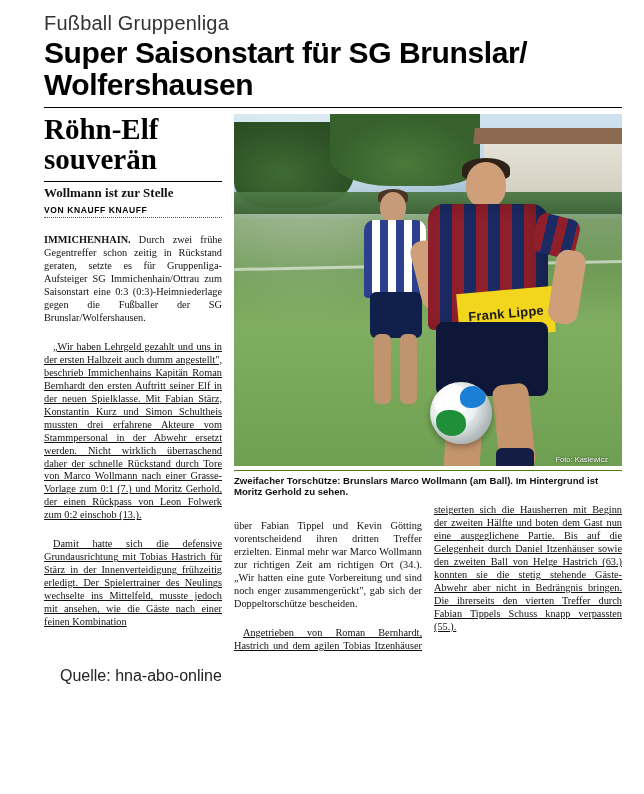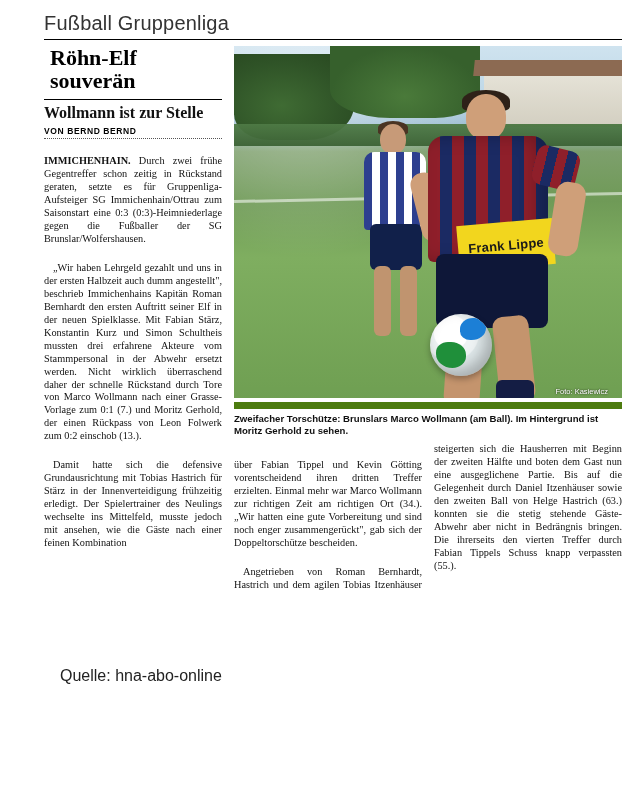--- a/index.html
+++ b/index.html
@@ -54,34 +54,34 @@
     float: left;
     width: 178px;
   }
   .right-col {
     margin-left: 190px;
     width: 388px;
   }
   .subhead {
     font-family: "Liberation Serif", serif;
     font-weight: 700;
-    font-size: 22px;
+    font-size: 29px;
     line-height: 1.06;
-    margin: 0 0 6px 6px;
+    margin: 0 0 6px 0;
     color: #000000;
   }
   .subhead-rule {
     border: none;
     border-top: 1px solid #000000;
     margin: 3px 0 4px 0;
   }
   .standfirst {
     font-family: "Liberation Serif", serif;
     font-weight: 700;
-    font-size: 16px;
+    font-size: 13px;
     line-height: 1.15;
     margin: 2px 0 4px 0;
   }
   .byline {
     font-family: "Liberation Sans", sans-serif;
     font-size: 8.5px;
     font-weight: 700;
     letter-spacing: 0.6px;
     margin: 4px 0 2px 0;
     color: #000000;
@@ -95,20 +95,21 @@
     font-family: "Liberation Serif", serif;
     font-size: 10.3px;
     line-height: 1.26;
     text-align: justify;
     margin: 16px 0 0 0;
     text-indent: 0;
     hyphens: auto;
   }
   p.col-text + p.col-text {
     text-indent: 9px;
+    text-decoration: underline;
   }
   .lead-first {
     font-weight: 700;
   }
   .photo-wrap {
     position: relative;
     width: 388px;
     height: 352px;
     overflow: hidden;
     background: #7f9fb5;
@@ -288,21 +289,21 @@
     font-size: 7.5px;
     color: #ffffff;
     text-shadow: 0 0 2px rgba(0,0,0,0.9);
   }
   .caption {
     font-family: "Liberation Sans", sans-serif;
     font-weight: 700;
     font-size: 9.6px;
     line-height: 1.24;
     margin: 4px 0 6px 0;
-    border-top: 7px solid #4d7c0f;
+    border-top: 1px solid #4d7c0f;
     padding-top: 4px;
   }
   .two-col {
     column-count: 2;
     column-gap: 12px;
     column-rule: none;
   }
   .source {
     position: absolute;
     left: 60px;
@@ -312,29 +313,30 @@
     color: #222222;
   }
   .clearfix::after { content: ""; display: block; clear: both; }
 </style>
 </head>
 <body>
 
 <div class="page">
 
   <div class="kicker">Fußball Gruppenliga</div>
+  <div class="headline">Super Saisonstart für SG Brunslar/ Wolfershausen</div>
   <hr class="hr-top">
 
   <div class="body-area clearfix">
 
     <div class="left-col">
       <div class="subhead">Röhn-Elf souverän</div>
       <hr class="subhead-rule">
       <div class="standfirst">Wollmann ist zur Stelle</div>
-      <div class="byline">VON BERND BERND</div>
+      <div class="byline">VON KNAUFF KNAUFF</div>
       <hr class="byline-rule">
 
       <p class="col-text"><span class="lead-first">IMMICHENHAIN.</span> <span>Durch zwei frühe Gegentreffer schon zeitig in Rückstand geraten, setzte es für Gruppenliga-Aufsteiger SG Immichenhain/Ottrau zum Saisonstart eine 0:3 (0:3)-Heimniederlage gegen die Fußballer der SG Brunslar/Wolfershausen.</span></p>
       <p class="col-text">„Wir haben Lehrgeld gezahlt und uns in der ersten Halbzeit auch dumm angestellt", beschrieb Immichenhains Kapitän Roman Bernhardt den ersten Auftritt seiner Elf in der neuen Spielklasse. Mit Fabian Stärz, Konstantin Kurz und Simon Schultheis mussten drei erfahrene Akteure vom Stammpersonal in der Abwehr ersetzt werden. Nicht wirklich überraschend daher der schnelle Rückstand durch Tore von Marco Wollmann nach einer Grasse-Vorlage zum 0:1 (7.) und Moritz Gerhold, der einen Rückpass von Leon Folwerk zum 0:2 einschob (13.).</p>
       <p class="col-text">Damit hatte sich die defensive Grundausrichtung mit Tobias Hastrich für Stärz in der Innenverteidigung frühzeitig erledigt. Der Spielertrainer des Neulings wechselte ins Mittelfeld, musste jedoch mit ansehen, wie die Gäste nach einer feinen Kombination</p>
     </div>
 
     <div class="right-col">
       <div class="photo-wrap">
         <div class="photo">

